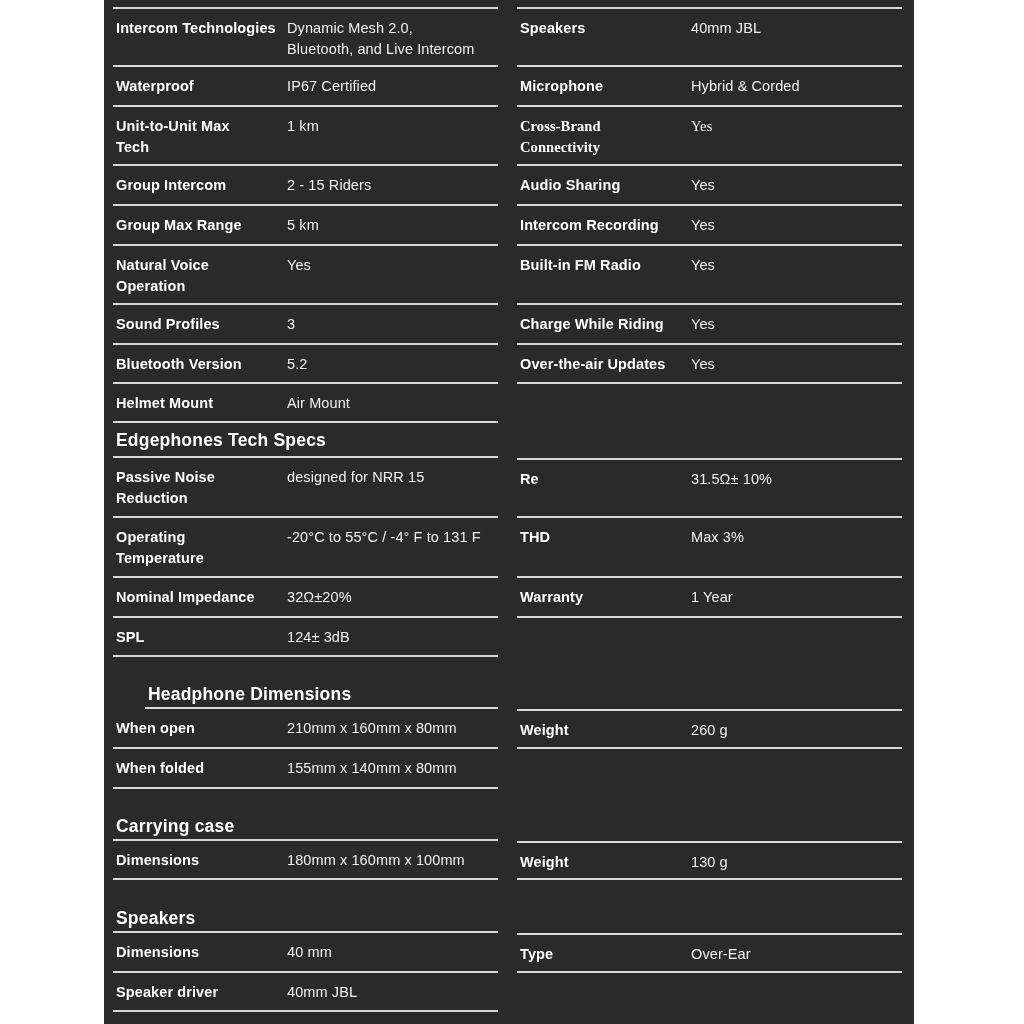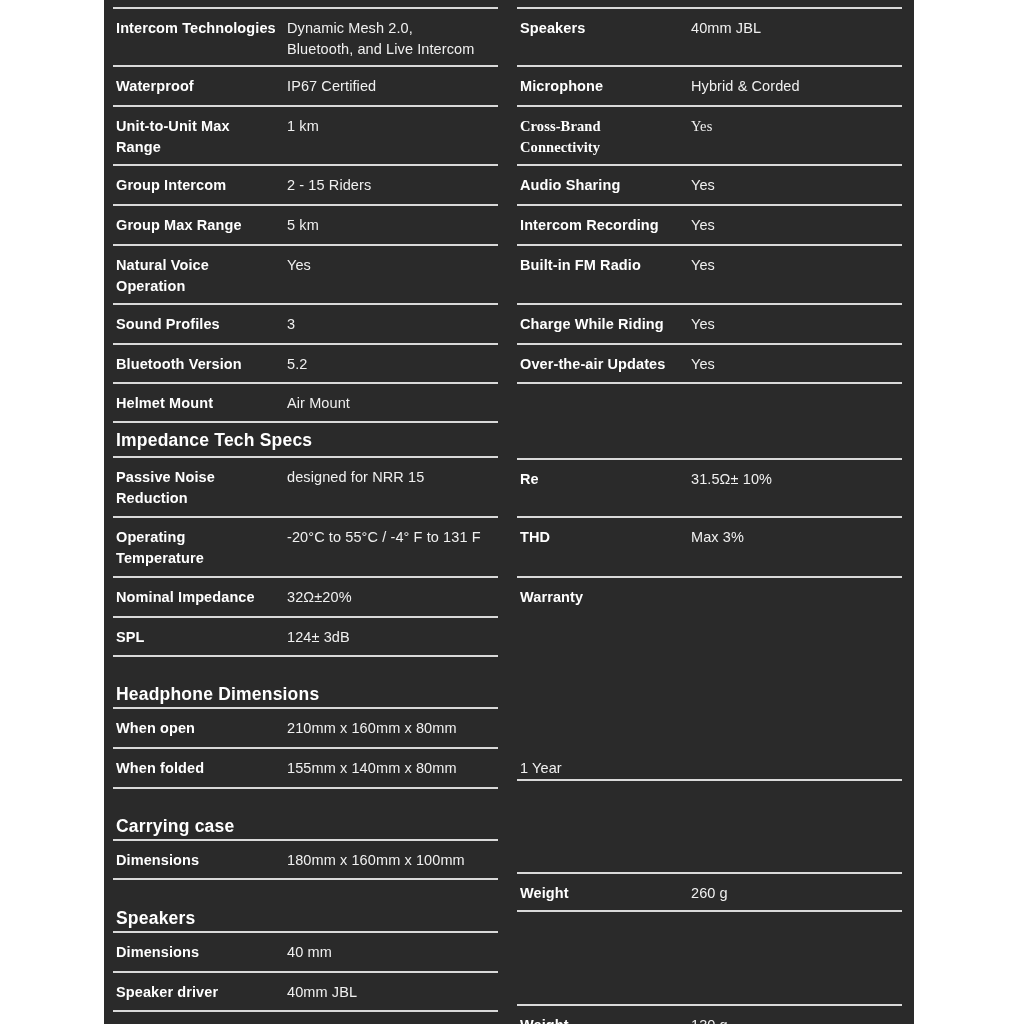--- a/index.html
+++ b/index.html
@@ -87,21 +87,21 @@
           <div class="label">Intercom Technologies</div>
           <div class="value">Dynamic Mesh 2.0,
 Bluetooth, and Live Intercom</div>
         </div>
         <div class="row" style="min-height: 40px;">
           <div class="label">Waterproof</div>
           <div class="value">IP67 Certified</div>
         </div>
         <div class="row" style="min-height: 59px;">
           <div class="label">Unit-to-Unit Max
-Range</div>
+Tech</div>
           <div class="value">1 km</div>
         </div>
         <div class="row" style="min-height: 40px;">
           <div class="label">Group Intercom</div>
           <div class="value">2 - 15 Riders</div>
         </div>
         <div class="row" style="min-height: 40px;">
           <div class="label">Group Max Range</div>
           <div class="value">5 km</div>
         </div>
@@ -115,41 +115,41 @@
           <div class="value">3</div>
         </div>
         <div class="row" style="min-height: 39px;">
           <div class="label">Bluetooth Version</div>
           <div class="value">5.2</div>
         </div>
         <div class="row" style="min-height: 39px;">
           <div class="label">Helmet Mount</div>
           <div class="value">Air Mount</div>
         </div>
-        <div class="heading" style="min-height: 35px;">Impedance Tech Specs</div>
+        <div class="heading" style="min-height: 35px;">Edgephones Tech Specs</div>
         <div class="row" style="min-height: 60px;">
           <div class="label">Passive Noise
 Reduction</div>
           <div class="value">designed for NRR 15</div>
         </div>
         <div class="row" style="min-height: 60px;">
           <div class="label">Operating
 Temperature</div>
           <div class="value">-20°C to 55°C / -4° F to 131 F</div>
         </div>
         <div class="row" style="min-height: 40px;">
           <div class="label">Nominal Impedance</div>
           <div class="value">32Ω±20%</div>
         </div>
         <div class="row" style="min-height: 39px;">
           <div class="label">SPL</div>
           <div class="value">124± 3dB</div>
         </div>
         <div class="spacer" style="min-height: 20px;"></div>
-        <div class="heading" style="min-height: 32px;">Headphone Dimensions</div>
+        <div class="heading" style="min-height: 32px; margin-left: 32px;">Headphone Dimensions</div>
         <div class="row" style="min-height: 40px; justify-content: center;">
           <div class="label">When open</div>
           <div class="value">210mm x 160mm x 80mm</div>
         </div>
         <div class="row" style="min-height: 40px;">
           <div class="label">When folded</div>
           <div class="value">155mm x 140mm x 80mm</div>
         </div>
         <div class="spacer" style="min-height: 20px;"></div>
         <div class="heading" style="min-height: 32px;">Carrying case</div>
@@ -204,21 +204,21 @@
         </div>
         <div class="spacer" style="min-height: 74px;"></div>
         <div class="row bt" style="min-height: 60px;">
           <div class="label">Re</div>
           <div class="value">31.5Ω± 10%</div>
         </div>
         <div class="row" style="min-height: 60px;">
           <div class="label">THD</div>
           <div class="value">Max 3%</div>
         </div>
-        <div class="row" style="min-height: 40px; flex-direction: column;">
+        <div class="row" style="min-height: 40px;">
           <div class="label">Warranty</div>
           <div class="value">1 Year</div>
         </div>
         <div class="spacer" style="min-height: 91px;"></div>
         <div class="row bt" style="min-height: 40px;">
           <div class="label">Weight</div>
           <div class="value">260 g</div>
         </div>
         <div class="spacer" style="min-height: 92px;"></div>
         <div class="row bt" style="min-height: 39px;">

